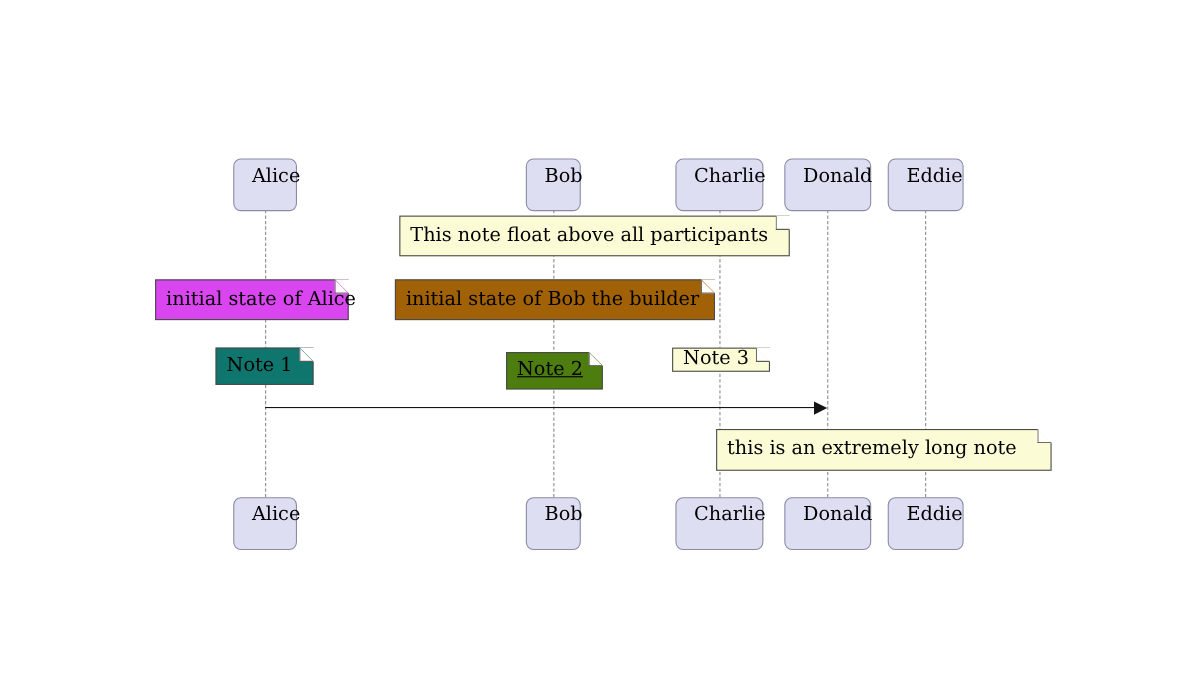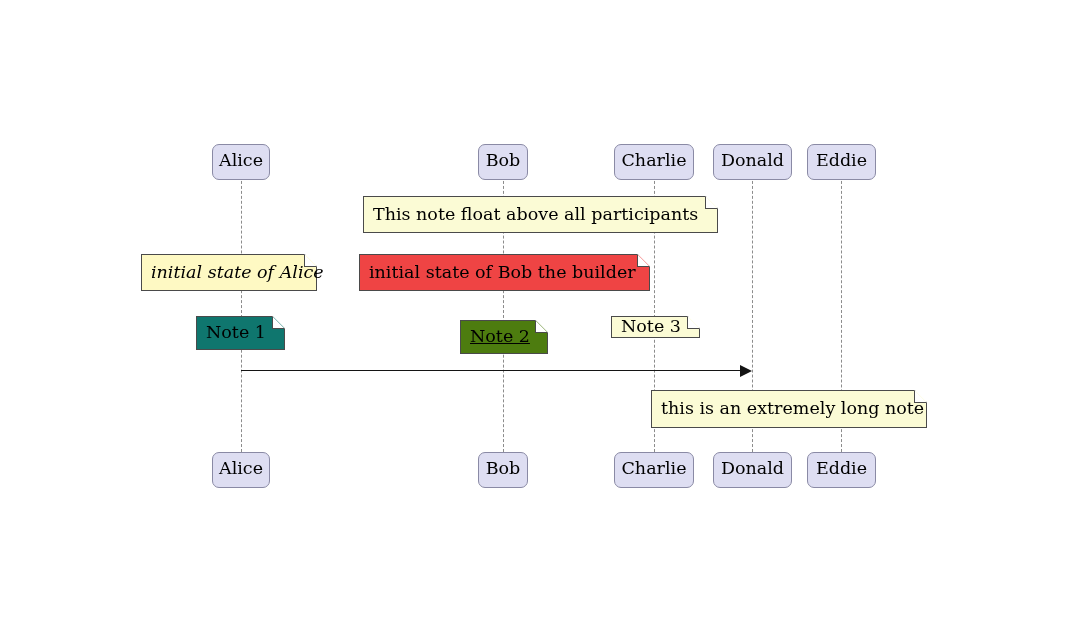--- a/index.html
+++ b/index.html
@@ -27,28 +27,28 @@
     z-index: 1;
   }
 
   
   .participant {
     position: absolute;
     box-sizing: border-box;
     background: #dedef2;
     border: 1.3px solid #8a8aa5;
     border-radius: 7px;
-    height: 36px;
+    height: 48px;
     line-height: 30px;
     text-align: center;
     font-size: 17.5px;
     color: #000000;
     white-space: nowrap;
     z-index: 4;
-    padding: 0 6px;
+    padding: 0 16px;
   }
 
   
   .note {
     position: absolute;
     box-sizing: border-box;
     background: #fbfbd5;
     border: 1.2px solid #4a4a4a;
     font-size: 17.5px;
     color: #000000;
@@ -131,44 +131,44 @@
   <div id="layer-messages">
       <div class="message-line" style="left: 241px; top: 370px; width: 499px; border-top-color: rgb(20, 20, 20); border-top-style: solid;"></div>
       <div class="message-head" style="left: 740px; top: 365px; border-left-color: rgb(20, 20, 20);"></div>
     </div>
   <div id="layer-notes">
       <div class="note" style="left: 363px; top: 196px; width: 355px; height: 37px; background: rgb(251, 251, 213); border-color: rgb(74, 74, 74);">
         <span class="fold-mask"></span>
         <span class="fold" style="border-left-color: rgb(74, 74, 74); border-bottom-color: rgb(74, 74, 74);"></span>
         <span class="note-text">This note float above all participants</span>
       </div>
-      <div class="note" style="left: 141px; top: 254px; width: 176px; height: 37px; background: #fef9c3; border-color: rgb(74, 74, 74); font-style: italic;">
+      <div class="note" style="left: 141px; top: 254px; width: 176px; height: 37px; background: #d946ef; border-color: rgb(74, 74, 74);">
         <span class="fold-mask"></span>
         <span class="fold" style="border-left-color: rgb(74, 74, 74); border-bottom-color: rgb(74, 74, 74);"></span>
         <span class="note-text">initial state of Alice</span>
       </div>
-      <div class="note" style="left: 359px; top: 254px; width: 291px; height: 37px; background: #ef4444; border-color: rgb(74, 74, 74);">
+      <div class="note" style="left: 359px; top: 254px; width: 291px; height: 37px; background: #a16207; border-color: rgb(74, 74, 74);">
         <span class="fold-mask"></span>
         <span class="fold" style="border-left-color: rgb(74, 74, 74); border-bottom-color: rgb(74, 74, 74);"></span>
         <span class="note-text">initial state of Bob the builder</span>
       </div>
       <div class="note" style="left: 196px; top: 316px; width: 89px; height: 34px; background: #0f766e; border-color: rgb(74, 74, 74);">
         <span class="fold-mask"></span>
         <span class="fold" style="border-left-color: rgb(74, 74, 74); border-bottom-color: rgb(74, 74, 74);"></span>
         <span class="note-text">Note 1</span>
       </div>
       <div class="note" style="left: 460px; top: 320px; width: 88px; height: 34px; background: #4d7c0f; border-color: rgb(74, 74, 74); text-decoration: underline;">
         <span class="fold-mask"></span>
         <span class="fold" style="border-left-color: rgb(74, 74, 74); border-bottom-color: rgb(74, 74, 74);"></span>
         <span class="note-text">Note 2</span>
       </div>
       <div class="note" style="left: 611px; top: 316px; width: 89px; height: 22px; background: rgb(251, 251, 213); border-color: rgb(74, 74, 74);">
         <span class="fold-mask"></span>
         <span class="fold" style="border-left-color: rgb(74, 74, 74); border-bottom-color: rgb(74, 74, 74);"></span>
         <span class="note-text">Note 3</span>
       </div>
-      <div class="note" style="left: 651px; top: 390px; width: 276px; height: 38px; background: rgb(251, 251, 213); border-color: rgb(74, 74, 74);">
+      <div class="note" style="left: 651px; top: 390px; width: 305px; height: 38px; background: rgb(251, 251, 213); border-color: rgb(74, 74, 74);">
         <span class="fold-mask"></span>
         <span class="fold" style="border-left-color: rgb(74, 74, 74); border-bottom-color: rgb(74, 74, 74);"></span>
         <span class="note-text">this is an extremely long note</span>
       </div>
     </div>
 </div>
 
 </body></html>

